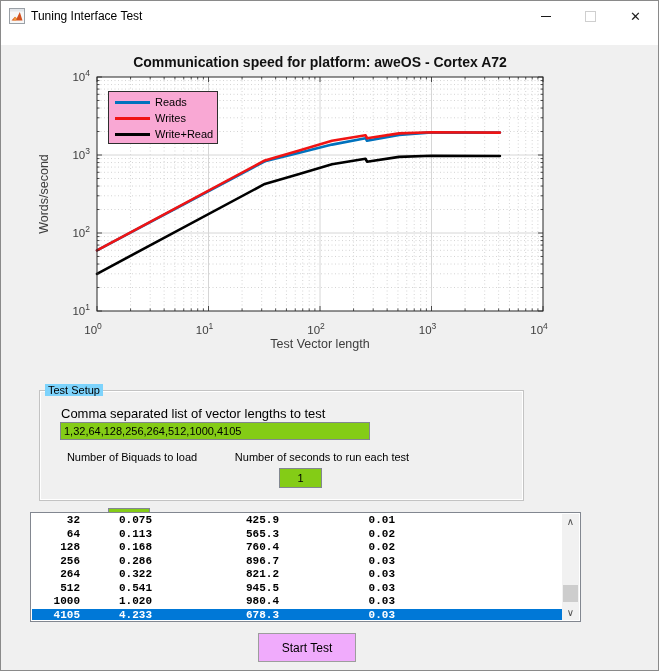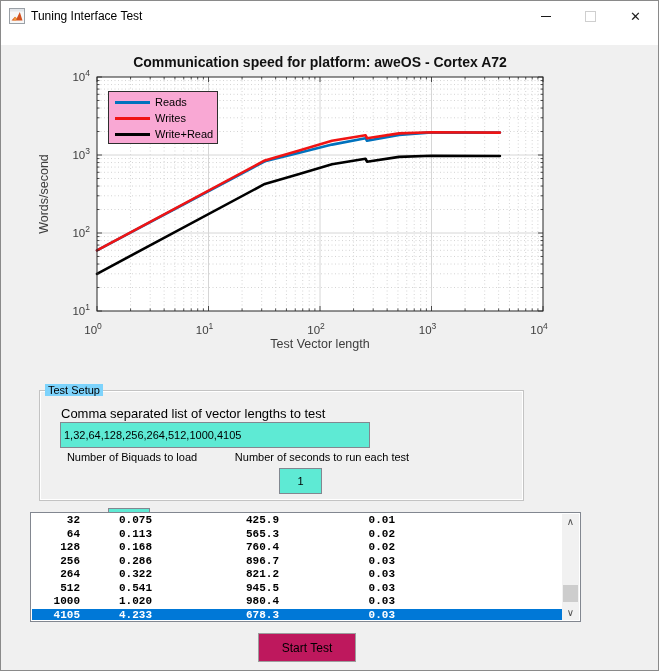--- a/index.html
+++ b/index.html
@@ -23,22 +23,22 @@
           border:1px solid #2e2e2e;box-sizing:border-box;padding-top:2px;}
   .legend-item{display:flex;align-items:center;height:16px;}
   .legend-swatch{width:35px;height:3px;margin-left:6px;flex:none;}
   .legend-label{margin-left:5px;font-size:11px;color:#000;white-space:nowrap;}
   
   #test-setup{position:absolute;left:38px;top:389px;width:485px;height:111px;box-sizing:border-box;
               border:1px solid #c3c3c3;box-shadow:inset 0 0 0 1px #ffffff;}
   #test-setup-label{position:absolute;left:44px;top:383px;background:#7dd3fc;padding:0 3px;
                     font-size:11px;color:#000;}
   #vector-list-label{position:absolute;left:60px;top:405px;font-size:13px;color:#000;}
-  .mat-edit{position:absolute;box-sizing:border-box;border:1px solid #828790;background:#5eead4;
-            font-family:"Liberation Sans",sans-serif;font-size:11px;color:#000;padding:12px 3px;outline:none;}
+  .mat-edit{position:absolute;box-sizing:border-box;border:1px solid #828790;background:#84cc16;
+            font-family:"Liberation Sans",sans-serif;font-size:11px;color:#000;padding:4px 3px;outline:none;}
   #vector-list-input{left:59px;top:421px;width:310px;height:18px;text-align:left;}
   #biquads-label{position:absolute;left:131px;top:450px;transform:translateX(-50%);
                  font-size:11px;color:#000;white-space:nowrap;}
   #seconds-label{position:absolute;left:321px;top:450px;transform:translateX(-50%);
                  font-size:11px;color:#000;white-space:nowrap;}
   #biquads-input{left:107px;top:467px;width:42px;height:20px;text-align:center;margin-top:40px;}
   #seconds-input{left:278px;top:467px;width:43px;height:20px;text-align:center;}
   
   #listbox{position:absolute;left:29px;top:511px;width:551px;height:110px;box-sizing:border-box;
            border:1px solid #828790;background:#fff;}
@@ -52,21 +52,21 @@
   .result-row .c4{width:116px;}
   .result-row.selected{background:#0078d7;color:#fff;}
   #scrollbar{position:absolute;right:1px;top:1px;bottom:1px;width:17px;background:#f1f1f1;}
   .scroll-arrow{position:absolute;left:0;width:17px;height:15px;display:flex;align-items:center;
                 justify-content:center;font-size:10px;color:#4f4f4f;}
   #scroll-up{top:0;}
   #scroll-down{bottom:0;}
   #scroll-thumb{position:absolute;left:1px;right:1px;top:71px;height:17px;background:#cdcdcd;}
   
   #start-btn{position:absolute;left:257px;top:632px;width:98px;height:29px;box-sizing:border-box;
-             background:#be185d;border:1px solid #9d9d9d;font-family:"Liberation Sans",sans-serif;
+             background:#f0abfc;border:1px solid #9d9d9d;font-family:"Liberation Sans",sans-serif;
              font-size:12px;color:#000;display:flex;align-items:center;justify-content:center;}
 </style>
 </head>
 <body>
 
 <div id="window">
 
   <div id="titlebar">
     <svg id="app-icon" viewBox="0 0 16 16">
       <rect x="0.5" y="0.5" width="15" height="15" fill="#f7f7f7" stroke="#9aa0a6"></rect>

